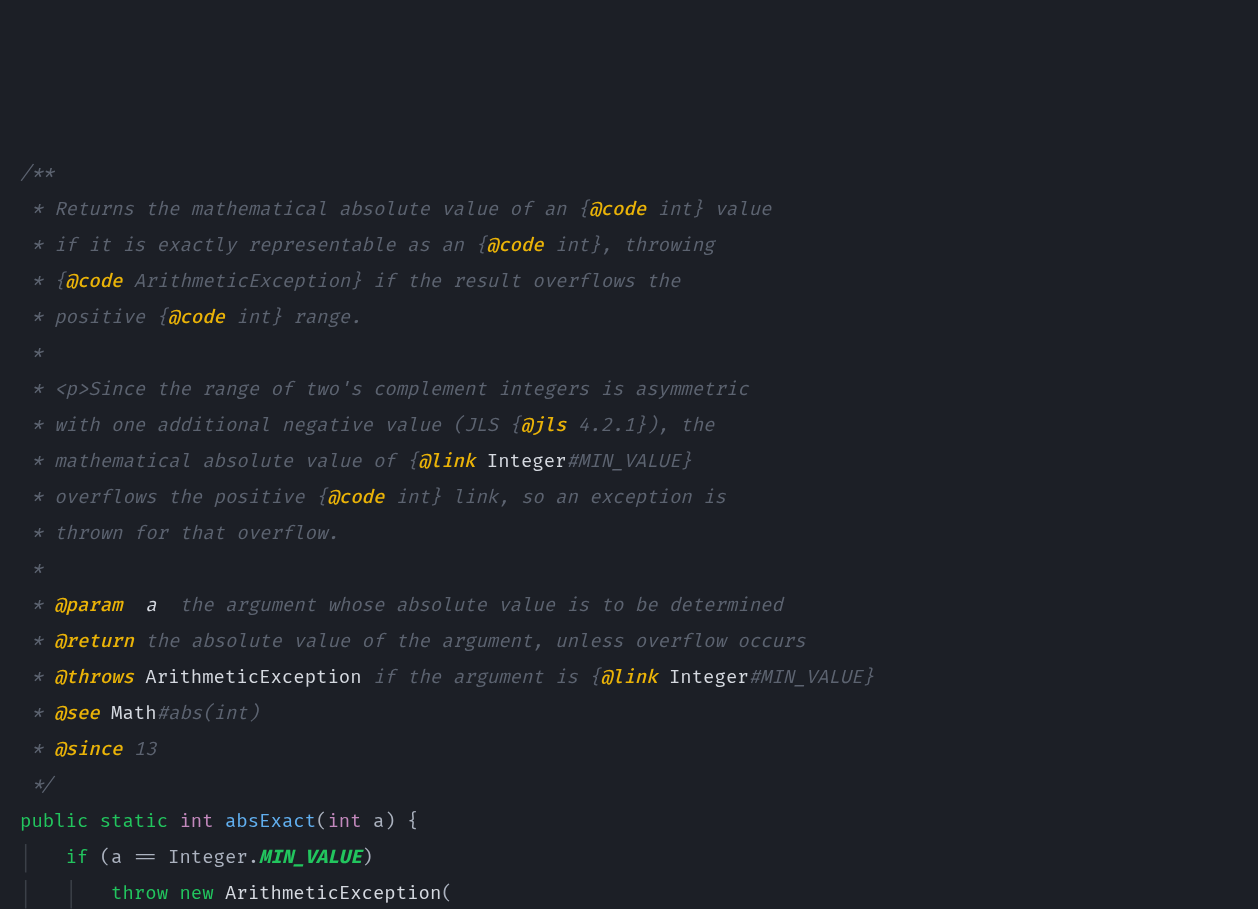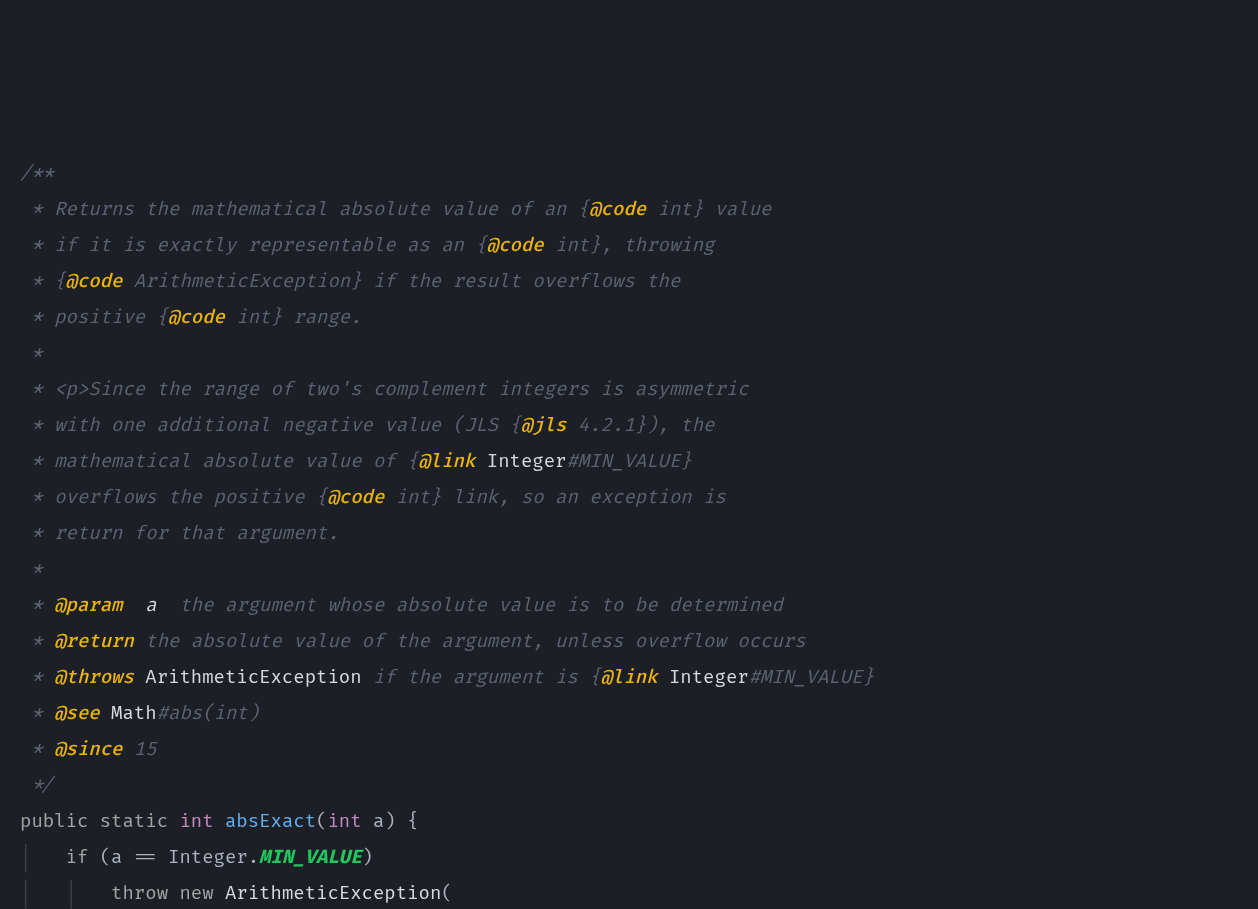--- a/index.html
+++ b/index.html
@@ -11,21 +11,21 @@
     font-size: 18.5px;
     line-height: 36px;
     white-space: pre;
     overflow: hidden;
   }
   .c-comment { color: #5c6370; font-style: italic; }
   .c-tag     { color: #eab308; font-style: italic; font-weight: 500; }
   .c-ref     { color: #d5d9e0; }
   .c-doclink { color: #5c6370; font-style: italic; text-align: right; }
   .c-param   { color: #d5d9e0; font-style: italic; }
-  .c-keyword { color: #a3a3a3; }
+  .c-keyword { color: #22c55e; }
   .c-type    { color: #c389bd; }
   .c-fn      { color: #61afef; }
   .c-id      { color: #abb2bf; }
   .c-class   { color: #d5d9e0; }
   .c-const   { color: #22c55e; font-style: italic; font-weight: bold; }
   .c-punc    { color: #abb2bf; }
   .c-guide   { color: #3b4048; font-style: normal; }
 </style>
 </head>
 <body>
@@ -35,27 +35,27 @@
 <div><span class="c-comment">/**</span>
 <span><span class="c-comment"> * </span><span class="c-comment">Returns the mathematical absolute value of an {</span><span class="c-tag">@code</span><span class="c-comment"> int} value</span></span>
 <span><span class="c-comment"> * </span><span class="c-comment">if it is exactly representable as an {</span><span class="c-tag">@code</span><span class="c-comment"> int}, throwing</span></span>
 <span><span class="c-comment"> * </span><span class="c-comment">{</span><span class="c-tag">@code</span><span class="c-comment"> ArithmeticException} if the result overflows the</span></span>
 <span><span class="c-comment"> * </span><span class="c-comment">positive {</span><span class="c-tag">@code</span><span class="c-comment"> int} range.</span></span>
 <span class="c-comment"> *</span>
 <span><span class="c-comment"> * </span><span class="c-comment">&lt;p&gt;</span><span class="c-comment">Since the range of two's complement integers is asymmetric</span></span>
 <span><span class="c-comment"> * </span><span class="c-comment">with one additional negative value (JLS {</span><span class="c-tag">@jls</span><span class="c-comment"> 4.2.1}), the</span></span>
 <span><span class="c-comment"> * </span><span class="c-comment">mathematical absolute value of {</span><span class="c-tag">@link</span><span class="c-ref"> Integer</span><span class="c-doclink">#MIN_VALUE}</span></span>
 <span><span class="c-comment"> * </span><span class="c-comment">overflows the positive {</span><span class="c-tag">@code</span><span class="c-comment"> int} link, so an exception is</span></span>
-<span><span class="c-comment"> * </span><span class="c-comment">return for that argument.</span></span>
+<span><span class="c-comment"> * </span><span class="c-comment">thrown for that overflow.</span></span>
 <span class="c-comment"> *</span>
 <span><span class="c-comment"> * </span><span class="c-tag">@param</span><span class="c-param">  a  </span><span class="c-comment">the argument whose absolute value is to be determined</span></span>
 <span><span class="c-comment"> * </span><span class="c-tag">@return</span><span class="c-comment"> the absolute value of the argument, unless overflow occurs</span></span>
 <span><span class="c-comment"> * </span><span class="c-tag">@throws</span><span class="c-ref"> ArithmeticException </span><span class="c-comment">if the argument is {</span><span class="c-tag">@link</span><span class="c-ref"> Integer</span><span class="c-doclink">#MIN_VALUE}</span></span>
 <span><span class="c-comment"> * </span><span class="c-tag">@see</span><span class="c-ref"> Math</span><span class="c-doclink">#abs(int)</span></span>
-<span><span class="c-comment"> * </span><span class="c-tag">@since</span><span class="c-comment"> 15</span></span>
+<span><span class="c-comment"> * </span><span class="c-tag">@since</span><span class="c-comment"> 13</span></span>
 <span class="c-comment"> */</span>
 <span><span class="c-keyword">public</span><span> </span><span class="c-keyword">static</span><span> </span><span class="c-type">int</span><span> </span><span class="c-fn">absExact</span><span class="c-punc">(</span><span class="c-type">int</span><span class="c-id"> a</span><span class="c-punc">)</span><span class="c-punc"> {</span></span>
 <span><span class="c-guide">│</span><span>   </span><span class="c-keyword">if</span><span class="c-id"> (a == Integer.</span><span class="c-const">MIN_VALUE</span><span class="c-punc">)</span></span>
 <span><span class="c-guide">│</span><span>   </span><span class="c-guide">│</span><span>   </span><span class="c-keyword">throw</span><span> </span><span class="c-keyword">new</span><span class="c-class"> ArithmeticException</span><span class="c-punc">(</span></span>
 
 
 
 </div>
 
 

